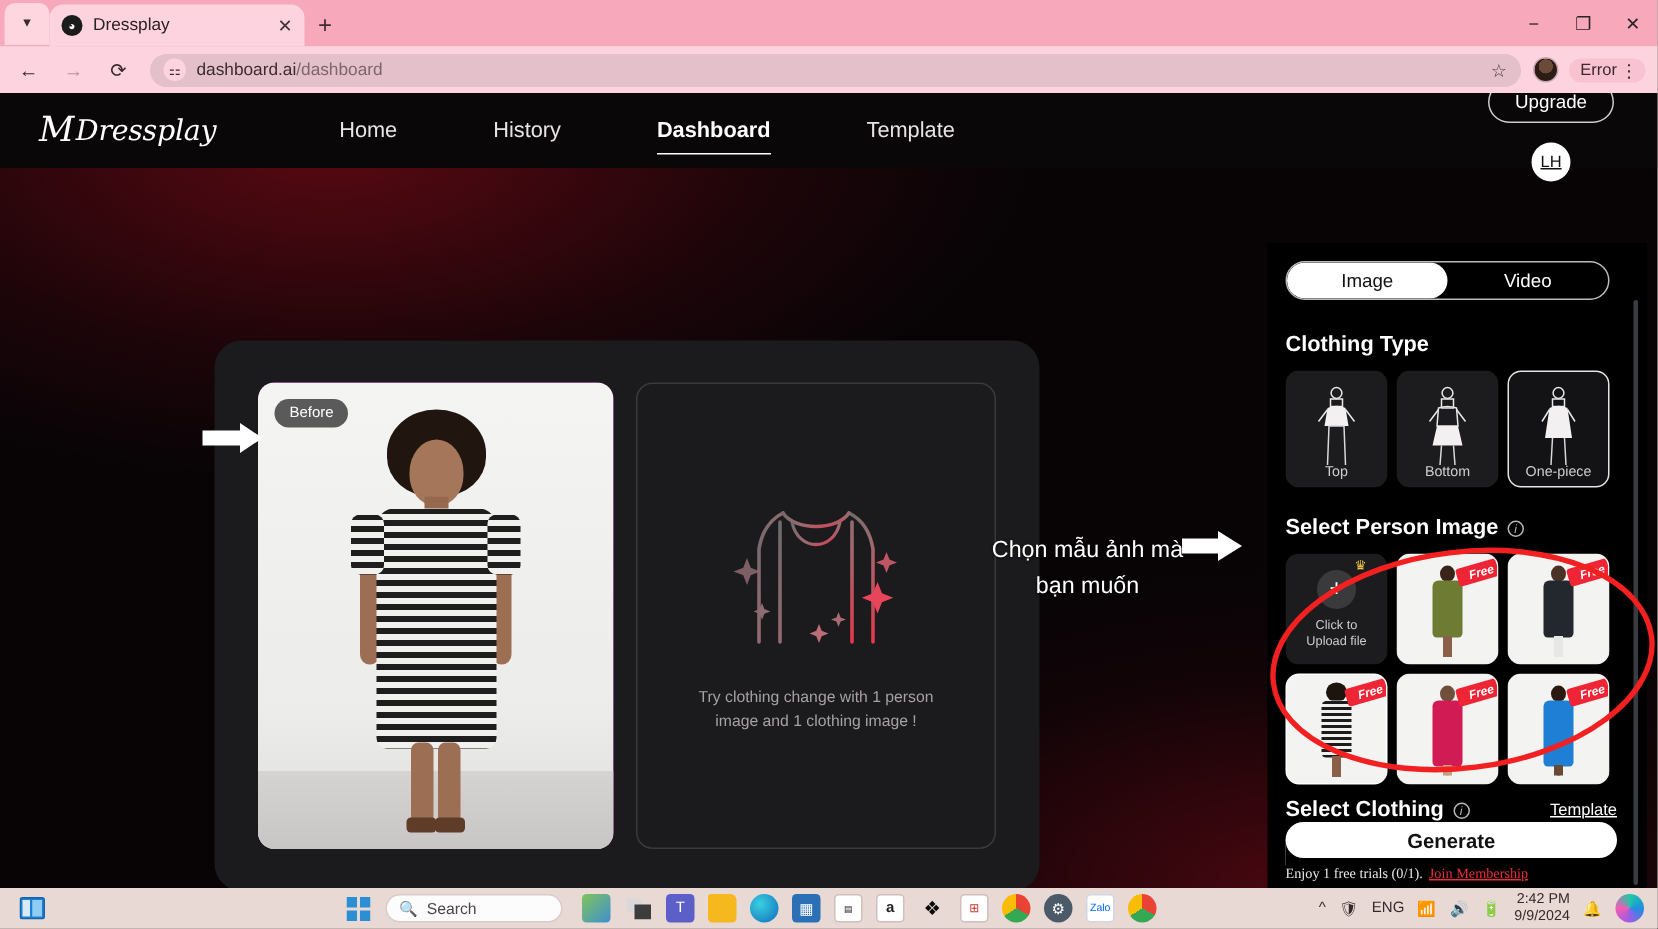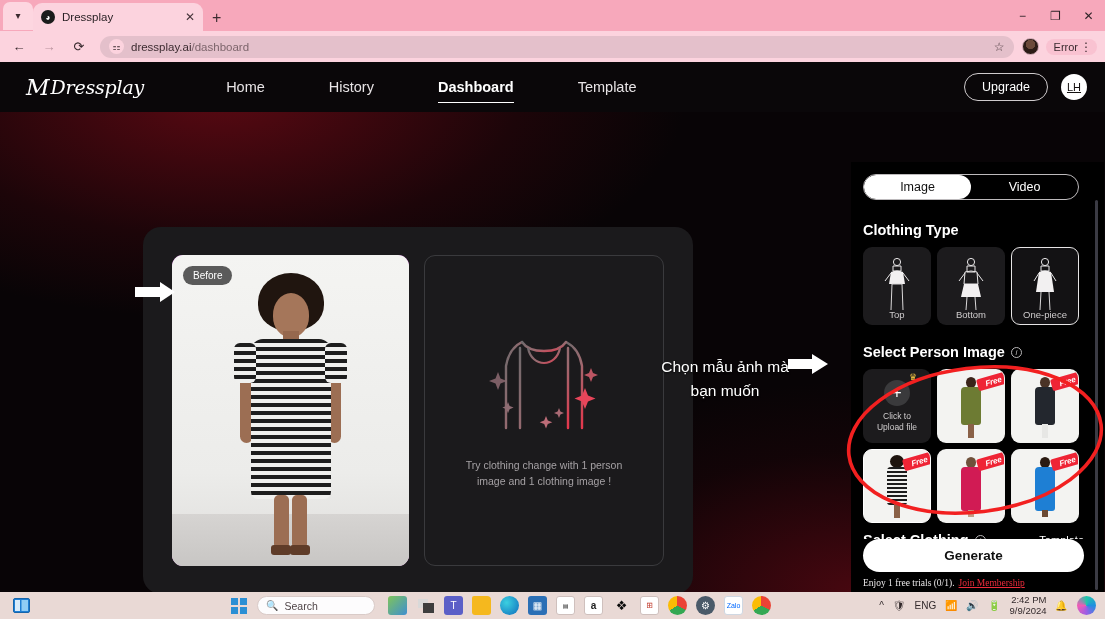--- a/index.html
+++ b/index.html
@@ -99,21 +99,21 @@
   .nav-link {
     position: relative; padding: 0 32px; height: 50px; display: flex;
     align-items: center; font-size: 14.5px; color: #e8e4e6;
   }
   .nav-link.active { color: #fff; font-weight: bold; }
   .nav-link.active::after {
     content: ""; position: absolute; bottom: 9px; left: 32px; right: 32px;
     height: 1.5px; background: #fff;
   }
   .nav-right { margin-left: auto; display: flex; align-items: center;
-    gap: 13px; margin-right: 18px; }
+    gap: 13px; margin-right: 29px; flex-direction: column; }
   .upgrade-btn {
     border: 1.2px solid #cfcbcd; border-radius: 14px;
     padding: 6px 17px; font-size: 12.5px; color: #fff; background: transparent;
   }
   .avatar-lh {
     width: 26px; height: 26px; border-radius: 50%; background: #fff;
     color: #14100f; font-size: 11px; display:flex;
     align-items:center; justify-content:center; font-weight: 500; text-decoration: underline;
   }
 
@@ -167,21 +167,21 @@
     justify-content: center; gap: 18px;
   }
   .placeholder-art { position: relative; width: 120px; height: 108px; }
   .empty-text {
     font-size: 10.5px; color: #a5a1a4; text-align: center; line-height: 1.5;
     width: 185px;
   }
 
   
   .side-panel {
-    position: absolute; right: 1px; top: 50px; bottom: 0; width: 253px;
+    position: absolute; right: 7px; top: 50px; bottom: 0; width: 253px;
     background: #000; z-index: 5;
   }
   .panel-inner { position: absolute; inset: 0; padding: 12px 20px 0 12px; }
   .seg {
     display: flex; width: 216px; height: 26px; border: 1.2px solid #bdbabc;
     border-radius: 13px; overflow: hidden; margin: 0 0 22px 0;
   }
   .seg-opt { flex: 1; display: flex; align-items: center; justify-content: center;
     font-size: 12.5px; color: #fff; }
   .seg-opt.active { background: #fff; color: #111; border-radius: 13px; }
@@ -242,21 +242,21 @@
     gap: 6px; margin-top: 7px; }
   .peek { height: 22px; border-radius: 9px 9px 0 0; background: #f1f1ef;
     position: relative; overflow: hidden; }
   .peek.mid { background: #111; border: 1.5px solid #fff; border-bottom: none; }
 
   .panel-footer {
     position: absolute; left: 12px; right: 20px; bottom: 0; padding-bottom: 4px;
     background: #000;
   }
   .generate-btn {
-    width: 100%; height: 33px; border-radius: 17px; background: #fff;
+    width: 100%; height: 24px; border-radius: 17px; background: #fff;
     color: #111; font-size: 13.5px; font-weight: bold; display: flex;
     align-items: center; justify-content: center; border: none;
   }
   .trial-line { font-size: 9.5px; color: #e9e7e8; margin-top: 6px;
     font-family: "Liberation Serif", serif; }
   .trial-link { color: #ee2b3c; text-decoration: underline; margin-left: 4px; }
   .panel-scrollbar {
     position: absolute; right: 6px; top: 38px; width: 3px; height: 390px;
     background: #3b3b44; border-radius: 2px;
   }
@@ -312,21 +312,21 @@
       <div class="win-btn">✕</div>
     </div>
   </div>
 
   <div class="browser-toolbar">
     <div class="nav-btn">←</div>
     <div class="nav-btn disabled">→</div>
     <div class="nav-btn">⟳</div>
     <div class="omnibox">
       <span class="omni-icon">⚏</span>
-      <span class="omni-url"><span>dressplay.ai</span><span class="dim">/dashboard</span></span>
+      <span class="omni-url"><span>dashboard.ai</span><span class="dim">/dashboard</span></span>
       <span class="star">☆</span>
     </div>
     <div class="tool-right">
       <div class="profile-pic"></div>
       <div class="error-chip">
         <span class="lbl">Error</span>
         <span class="kebab">⋮</span>
       </div>
     </div>
   </div>

